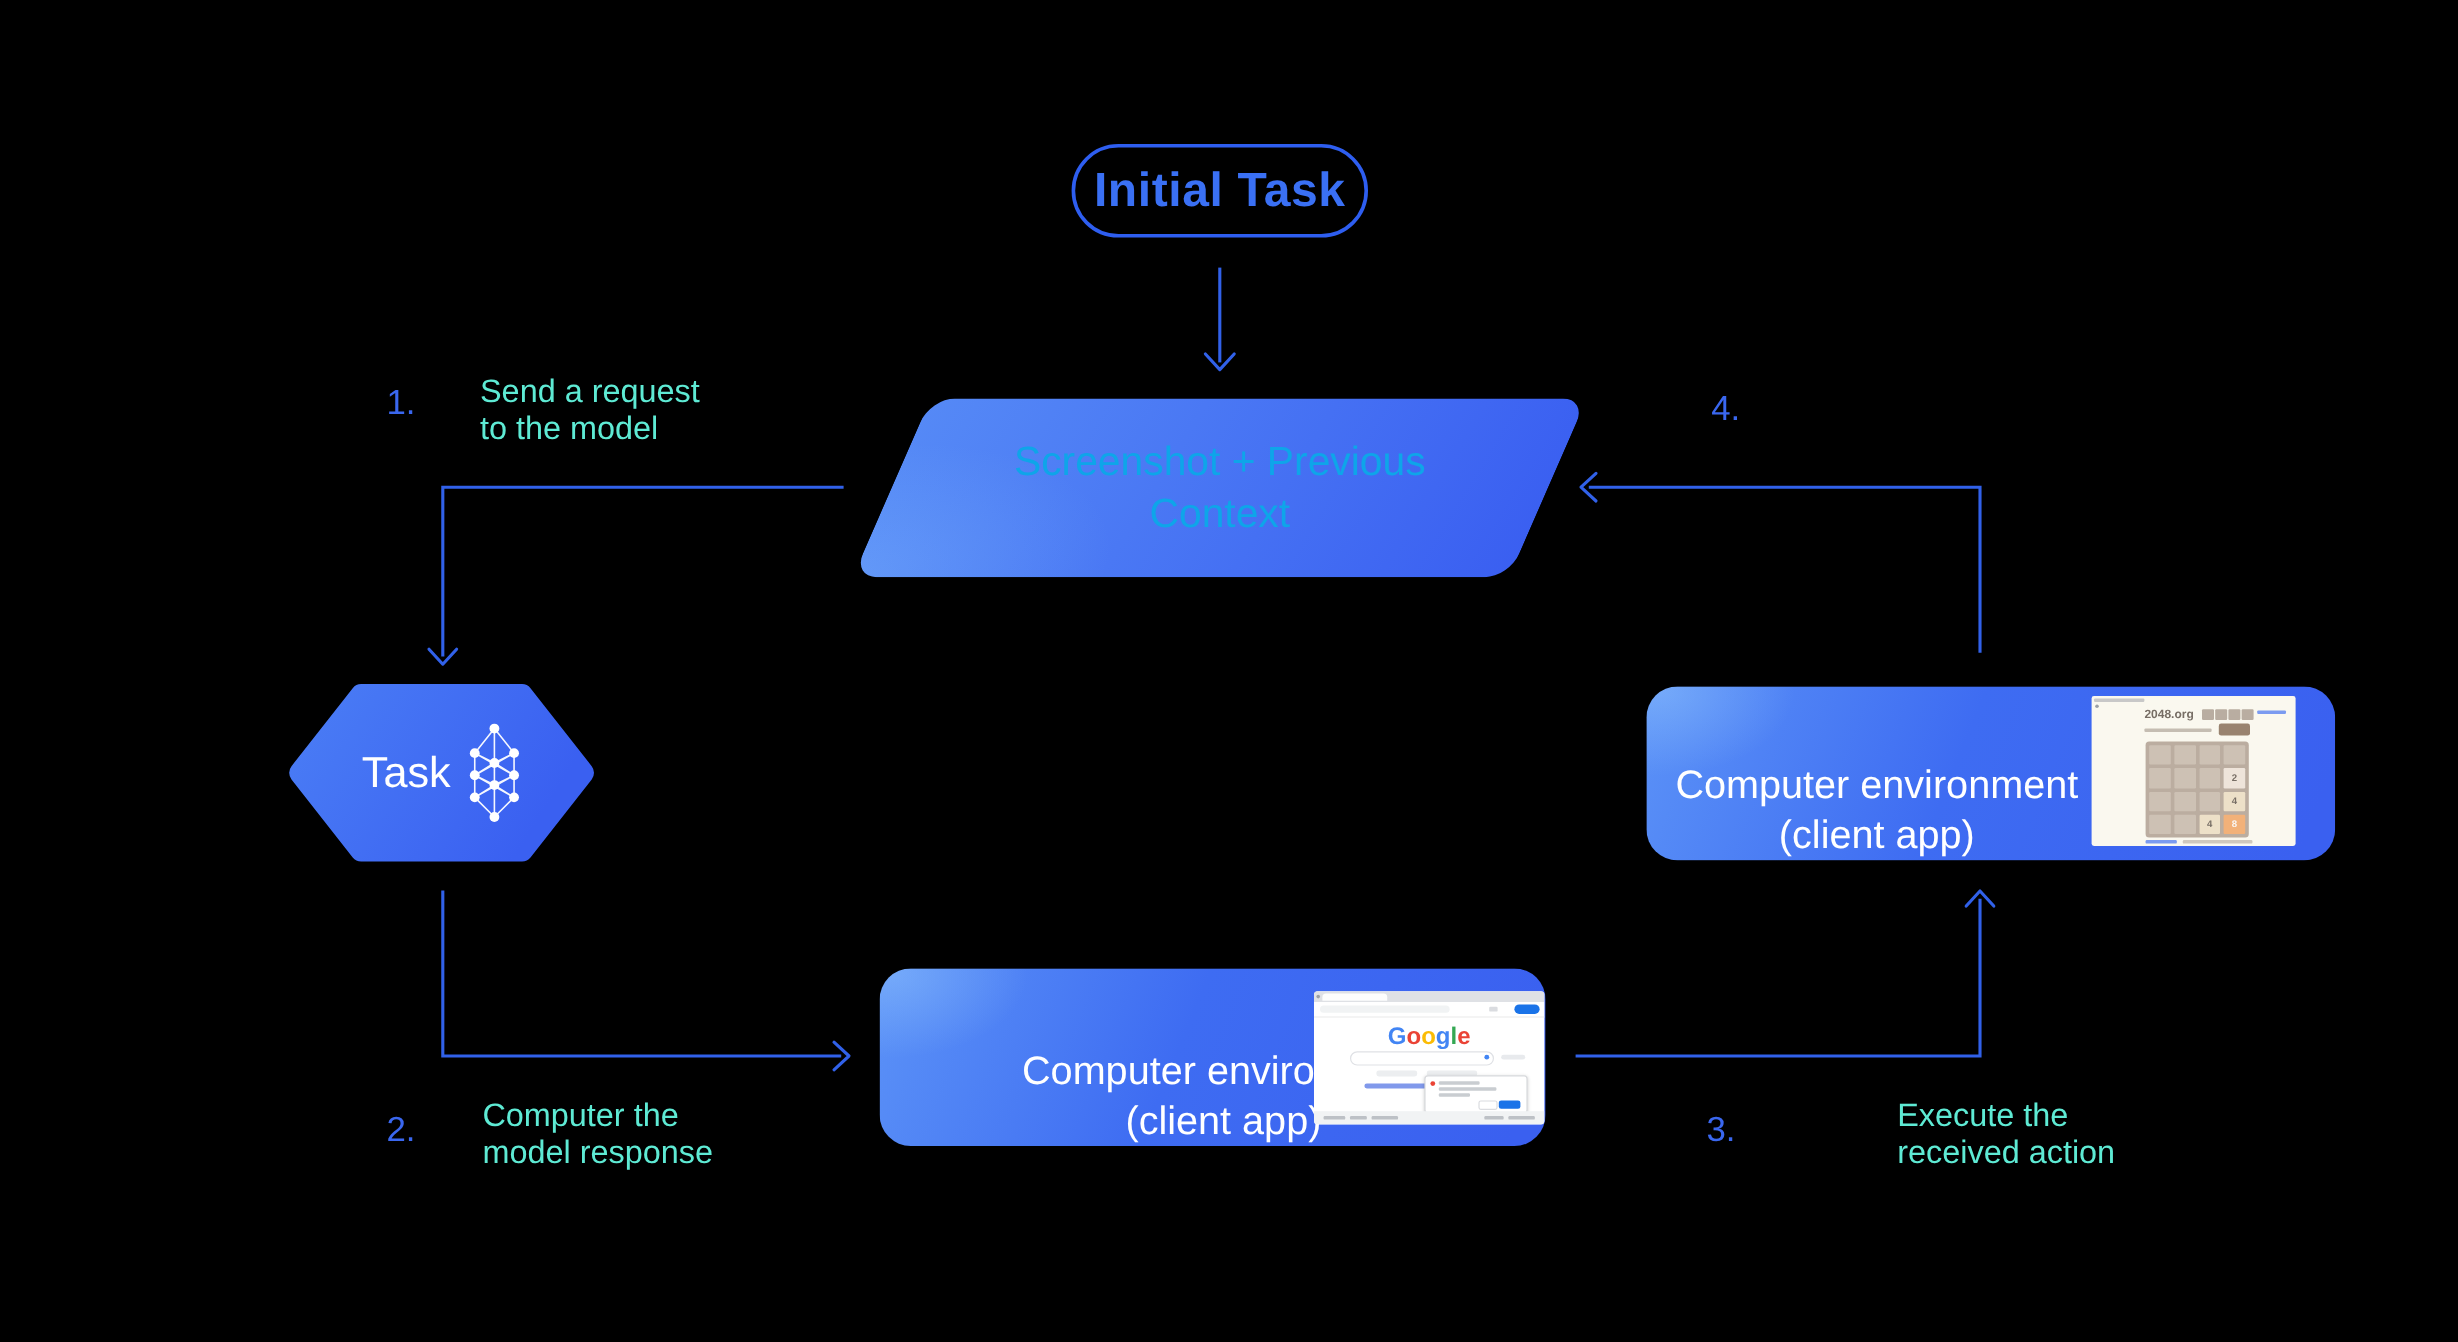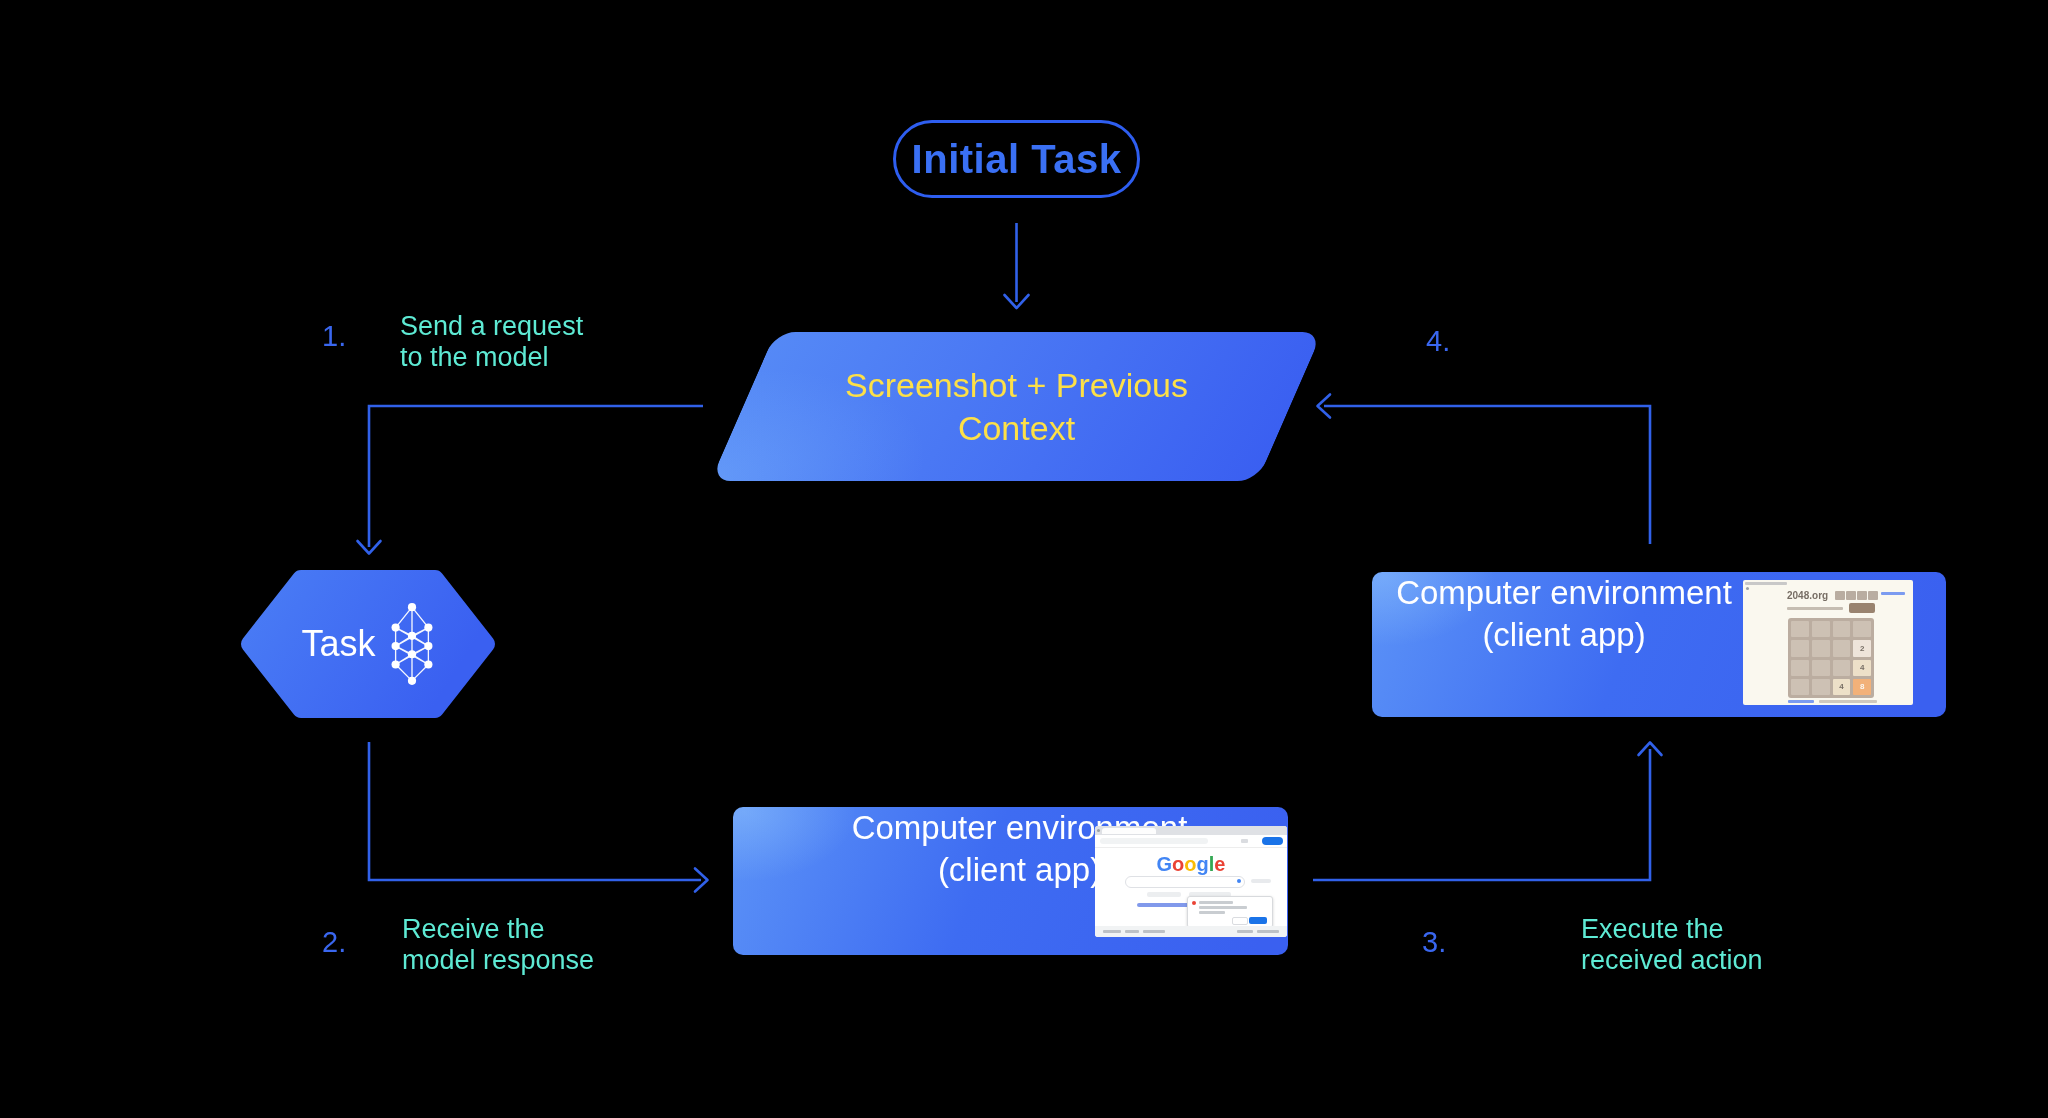--- a/index.html
+++ b/index.html
@@ -18,36 +18,36 @@
   .para{
     position:absolute;left:743px;top:332px;width:547px;height:149px;
     transform:skewX(-23.6deg);border-radius:20px;
     background:
       radial-gradient(300px 160px at 0% 100%, rgba(140,200,255,.28), transparent 70%),
       linear-gradient(100deg,#5589f6,#3a5ff1);
   }
   .para-text{
     position:absolute;left:743px;top:332px;width:547px;height:149px;
     display:flex;flex-direction:column;align-items:center;justify-content:center;
-    color:#fde047;font-size:34px;line-height:43px;font-weight:400;text-align:center;
+    color:#0ea5e9;font-size:34px;line-height:43px;font-weight:400;text-align:center;
   }
   
   .hex-wrap{position:absolute;left:238px;top:566px;width:260px;height:156px;}
   .hex-content{
     position:absolute;left:238px;top:566px;width:260px;height:156px;
     display:flex;align-items:center;justify-content:center;gap:13px;
     color:#fff;font-size:36px;font-weight:400;
   }
   
   .env-box{
-    position:absolute;border-radius:10px;
+    position:absolute;border-radius:26px;
     background:
       radial-gradient(160px 100px at 2% 3%, rgba(160,210,255,.38), transparent 70%),
       linear-gradient(112deg,#5b92f7,#3e6cf2 45%,#3a60f0 95%);
-    display:flex;align-items:flex-start;
+    display:flex;align-items:flex-end;
   }
   .env-bottom{left:733px;top:807px;width:555px;height:148px;}
   .env-right{left:1372px;top:572px;width:574px;height:145px;}
   .env-label{
     flex:1;display:flex;flex-direction:column;align-items:center;justify-content:center;
     color:#fff;font-size:33px;line-height:42px;font-weight:400;text-align:center;
   }
   
   .step-num{position:absolute;color:#3a67ef;font-size:29px;font-weight:500;}
   .step-text{position:absolute;color:#5eead4;font-size:27px;line-height:31px;font-weight:500;}
@@ -269,21 +269,21 @@
   </div>
 
   <div class="step-num" style="left:322px;top:320px;">1.</div>
   <div class="step-text" style="left:400px;top:311px;">
     <div>Send a request</div>
     <div>to the model</div>
   </div>
 
   <div class="step-num" style="left:322px;top:926px;">2.</div>
   <div class="step-text" style="left:402px;top:914px;">
-    <div>Receive the</div>
+    <div>Computer the</div>
     <div>model response</div>
   </div>
 
   <div class="step-num" style="left:1422px;top:926px;">3.</div>
   <div class="step-text" style="left:1581px;top:914px;">
     <div>Execute the</div>
     <div>received action</div>
   </div>
 
   <div class="step-num" style="left:1426px;top:325px;">4.</div>

